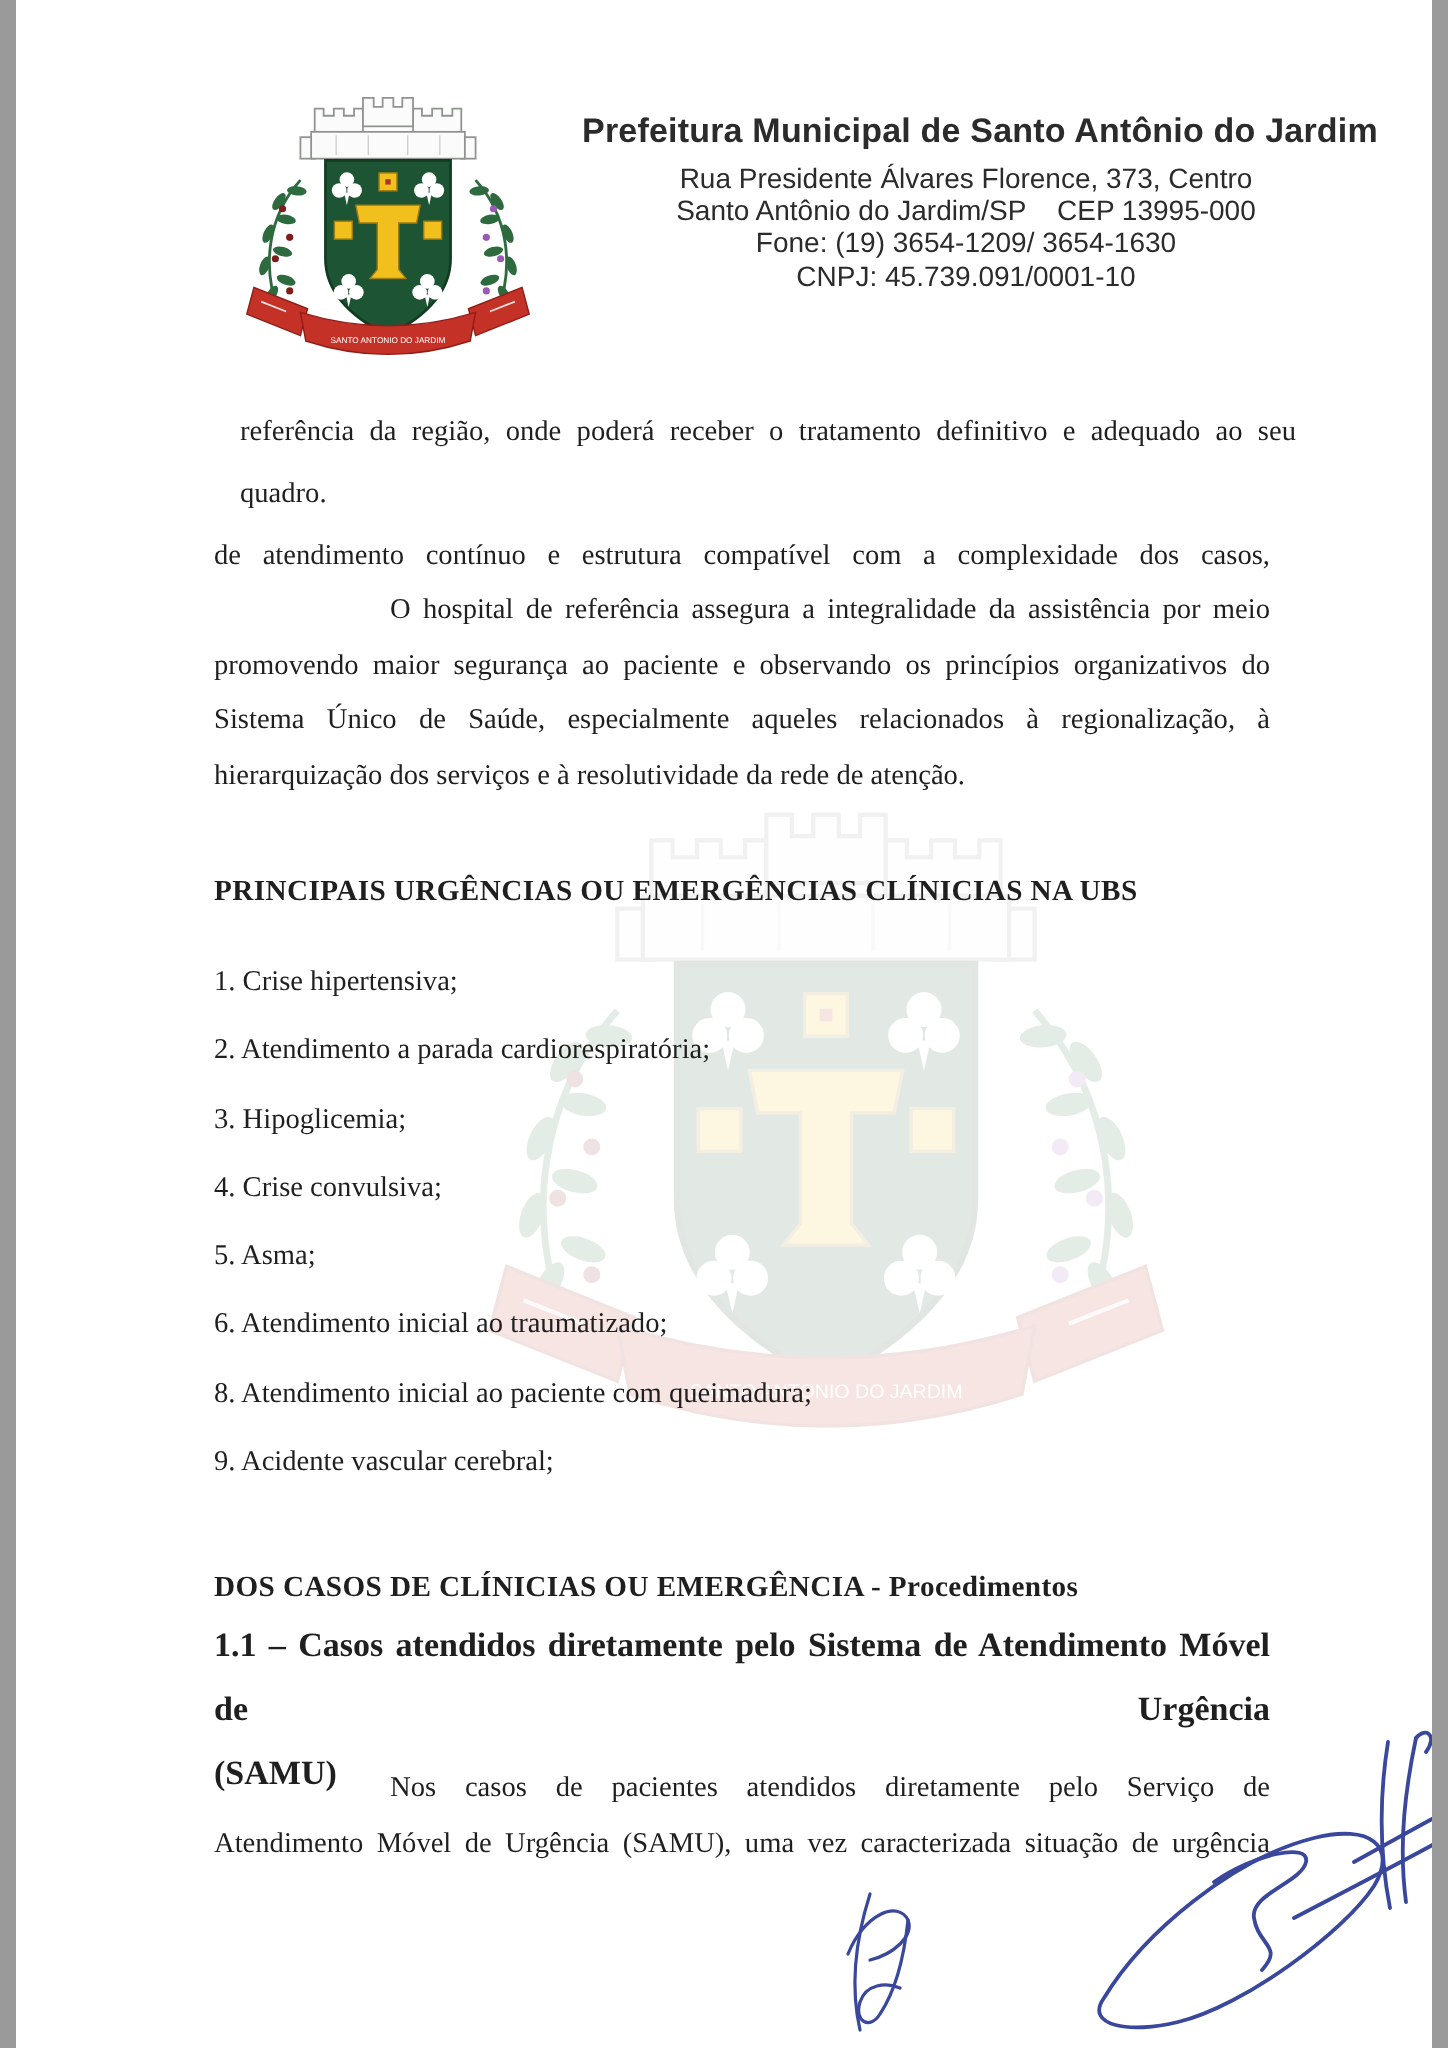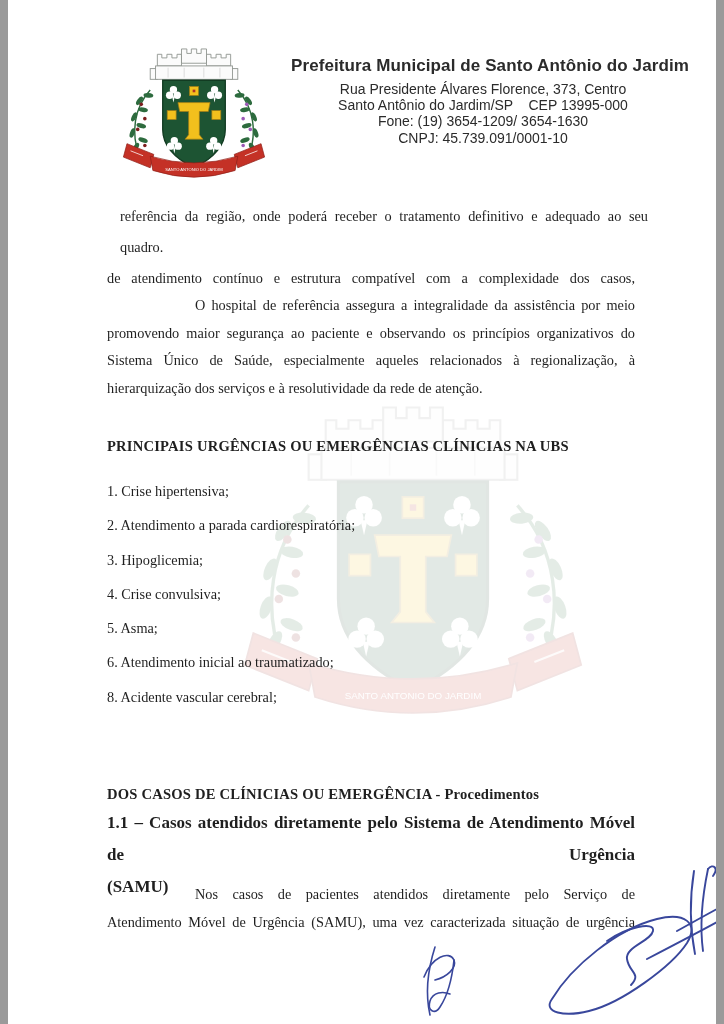--- a/index.html
+++ b/index.html
@@ -165,21 +165,22 @@
 
   <div class="doc h1">PRINCIPAIS URGÊNCIAS OU EMERGÊNCIAS CLÍNICIAS NA UBS</div>
 
   <div class="doc list">
     <div class="line">1. Crise hipertensiva;</div>
     <div class="line">2. Atendimento a parada cardiorespiratória;</div>
     <div class="line">3. Hipoglicemia;</div>
     <div class="line">4. Crise convulsiva;</div>
     <div class="line">5. Asma;</div>
     <div class="line">6. Atendimento inicial ao traumatizado;</div>
-    <div class="line">8. Acidente vascular cerebral;</div>
+    <div class="line">8. Atendimento inicial ao paciente com queimadura;</div>
+    <div class="line">9. Acidente vascular cerebral;</div>
   </div>
 
   <div class="doc h2">DOS CASOS DE CLÍNICIAS OU EMERGÊNCIA - Procedimentos</div>
 
   <div class="doc h3">
     <div class="line just">1.1 – Casos atendidos diretamente pelo Sistema de Atendimento Móvel de Urgência</div>
     <div class="line">(SAMU)</div>
   </div>
 
   <div class="doc p3">

